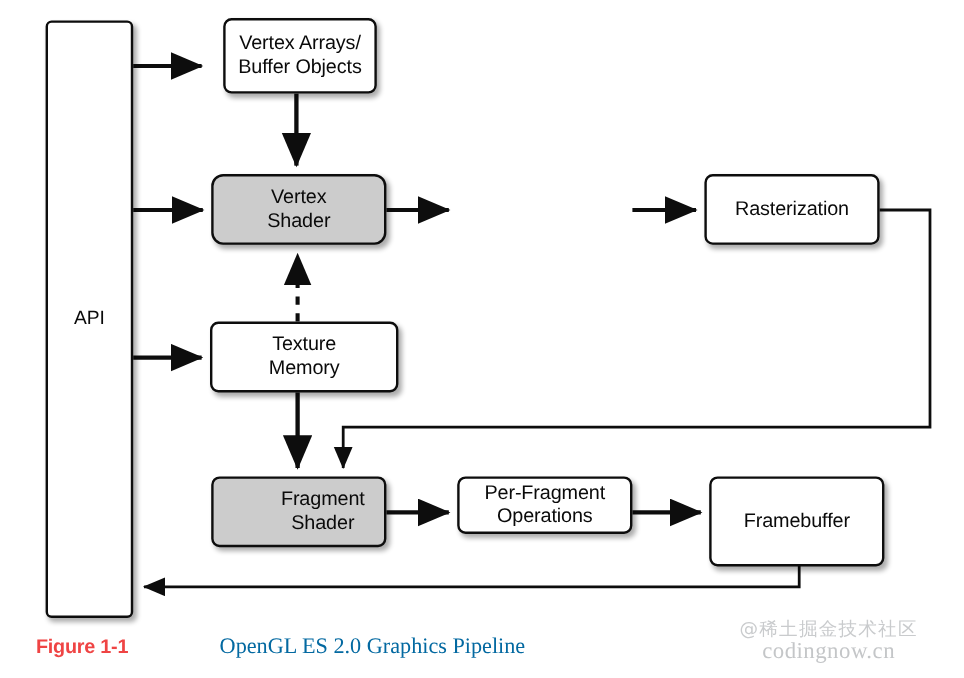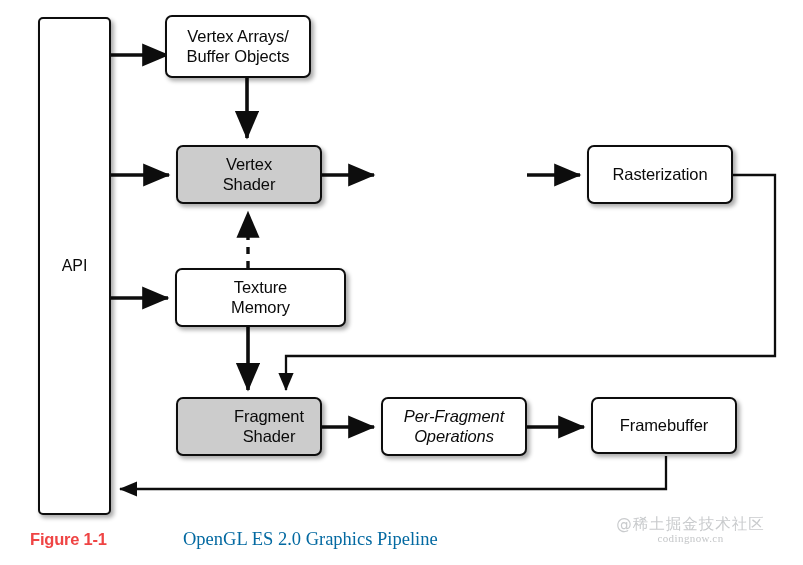--- a/index.html
+++ b/index.html
@@ -89,21 +89,21 @@
   }
   .watermark .wm-cn {
     font-family: "DejaVu Sans", sans-serif;
     font-size: 15.5px;
     letter-spacing: 1px;
     display: block;
     line-height: 1.05;
   }
   .watermark .wm-url {
     font-family: "Liberation Serif", serif;
-    font-size: 11px;
+    font-size: 19px;
     display: block;
     letter-spacing: 0.4px;
     color: #c4c6c8;
   }
 </style>
 </head>
 <body>
 
 <div id="page">
 
@@ -142,51 +142,51 @@
       <path d="M527,427 L584,427" stroke-width="3.4" marker-end="url(#ah)"></path>
 
       <path d="M666,456 L666,489 L120,489" stroke-width="2.3" marker-end="url(#ah)"></path>
     </g>
   </svg>
 
   <div class="node api" style="left:38px; top:17px; width:73px; height:498px;">
     <span class="lbl">API</span>
   </div>
 
-  <div class="node" style="left:165px; top:15px; width:146px; height:63px;">
+  <div class="node" style="left:186px; top:15px; width:128px; height:63px;">
     <span class="lbl">Vertex Arrays/
 Buffer Objects</span>
   </div>
 
-  <div class="node shaded" style="left:176px; top:145px; width:146px; height:59px;">
+  <div class="node shaded" style="left:176px; top:145px; width:146px; height:59px;border-radius:10px;">
     <span class="lbl">Vertex
 Shader</span>
   </div>
 
 
   <div class="node" style="left:587px; top:145px; width:146px; height:59px;">
     <span class="lbl">Rasterization</span>
   </div>
 
-  <div class="node" style="left:175px; top:268px; width:171px; height:59px;">
+  <div class="node" style="left:175px; top:268px; width:157px; height:59px;">
     <span class="lbl">Texture
 Memory</span>
   </div>
 
   <div class="node shaded" style="left:176px; top:397px; width:146px; height:59px;padding-left:44px;">
     <span class="lbl">Fragment
 Shader</span>
   </div>
 
-  <div class="node" style="left:381px; top:397px; width:146px; height:59px;font-style:italic;">
+  <div class="node" style="left:381px; top:397px; width:146px; height:48px;">
     <span class="lbl">Per-Fragment
 Operations</span>
   </div>
 
-  <div class="node" style="left:591px; top:397px; width:146px; height:57px;">
+  <div class="node" style="left:591px; top:397px; width:146px; height:75px;">
     <span class="lbl">Framebuffer</span>
   </div>
 
   <div class="caption">
     <span class="caption-num">Figure 1-1</span>
     <span class="caption-title">OpenGL ES 2.0 Graphics Pipeline</span>
   </div>
 
   <div class="watermark">
     <span class="wm-cn">@稀土掘金技术社区</span>

